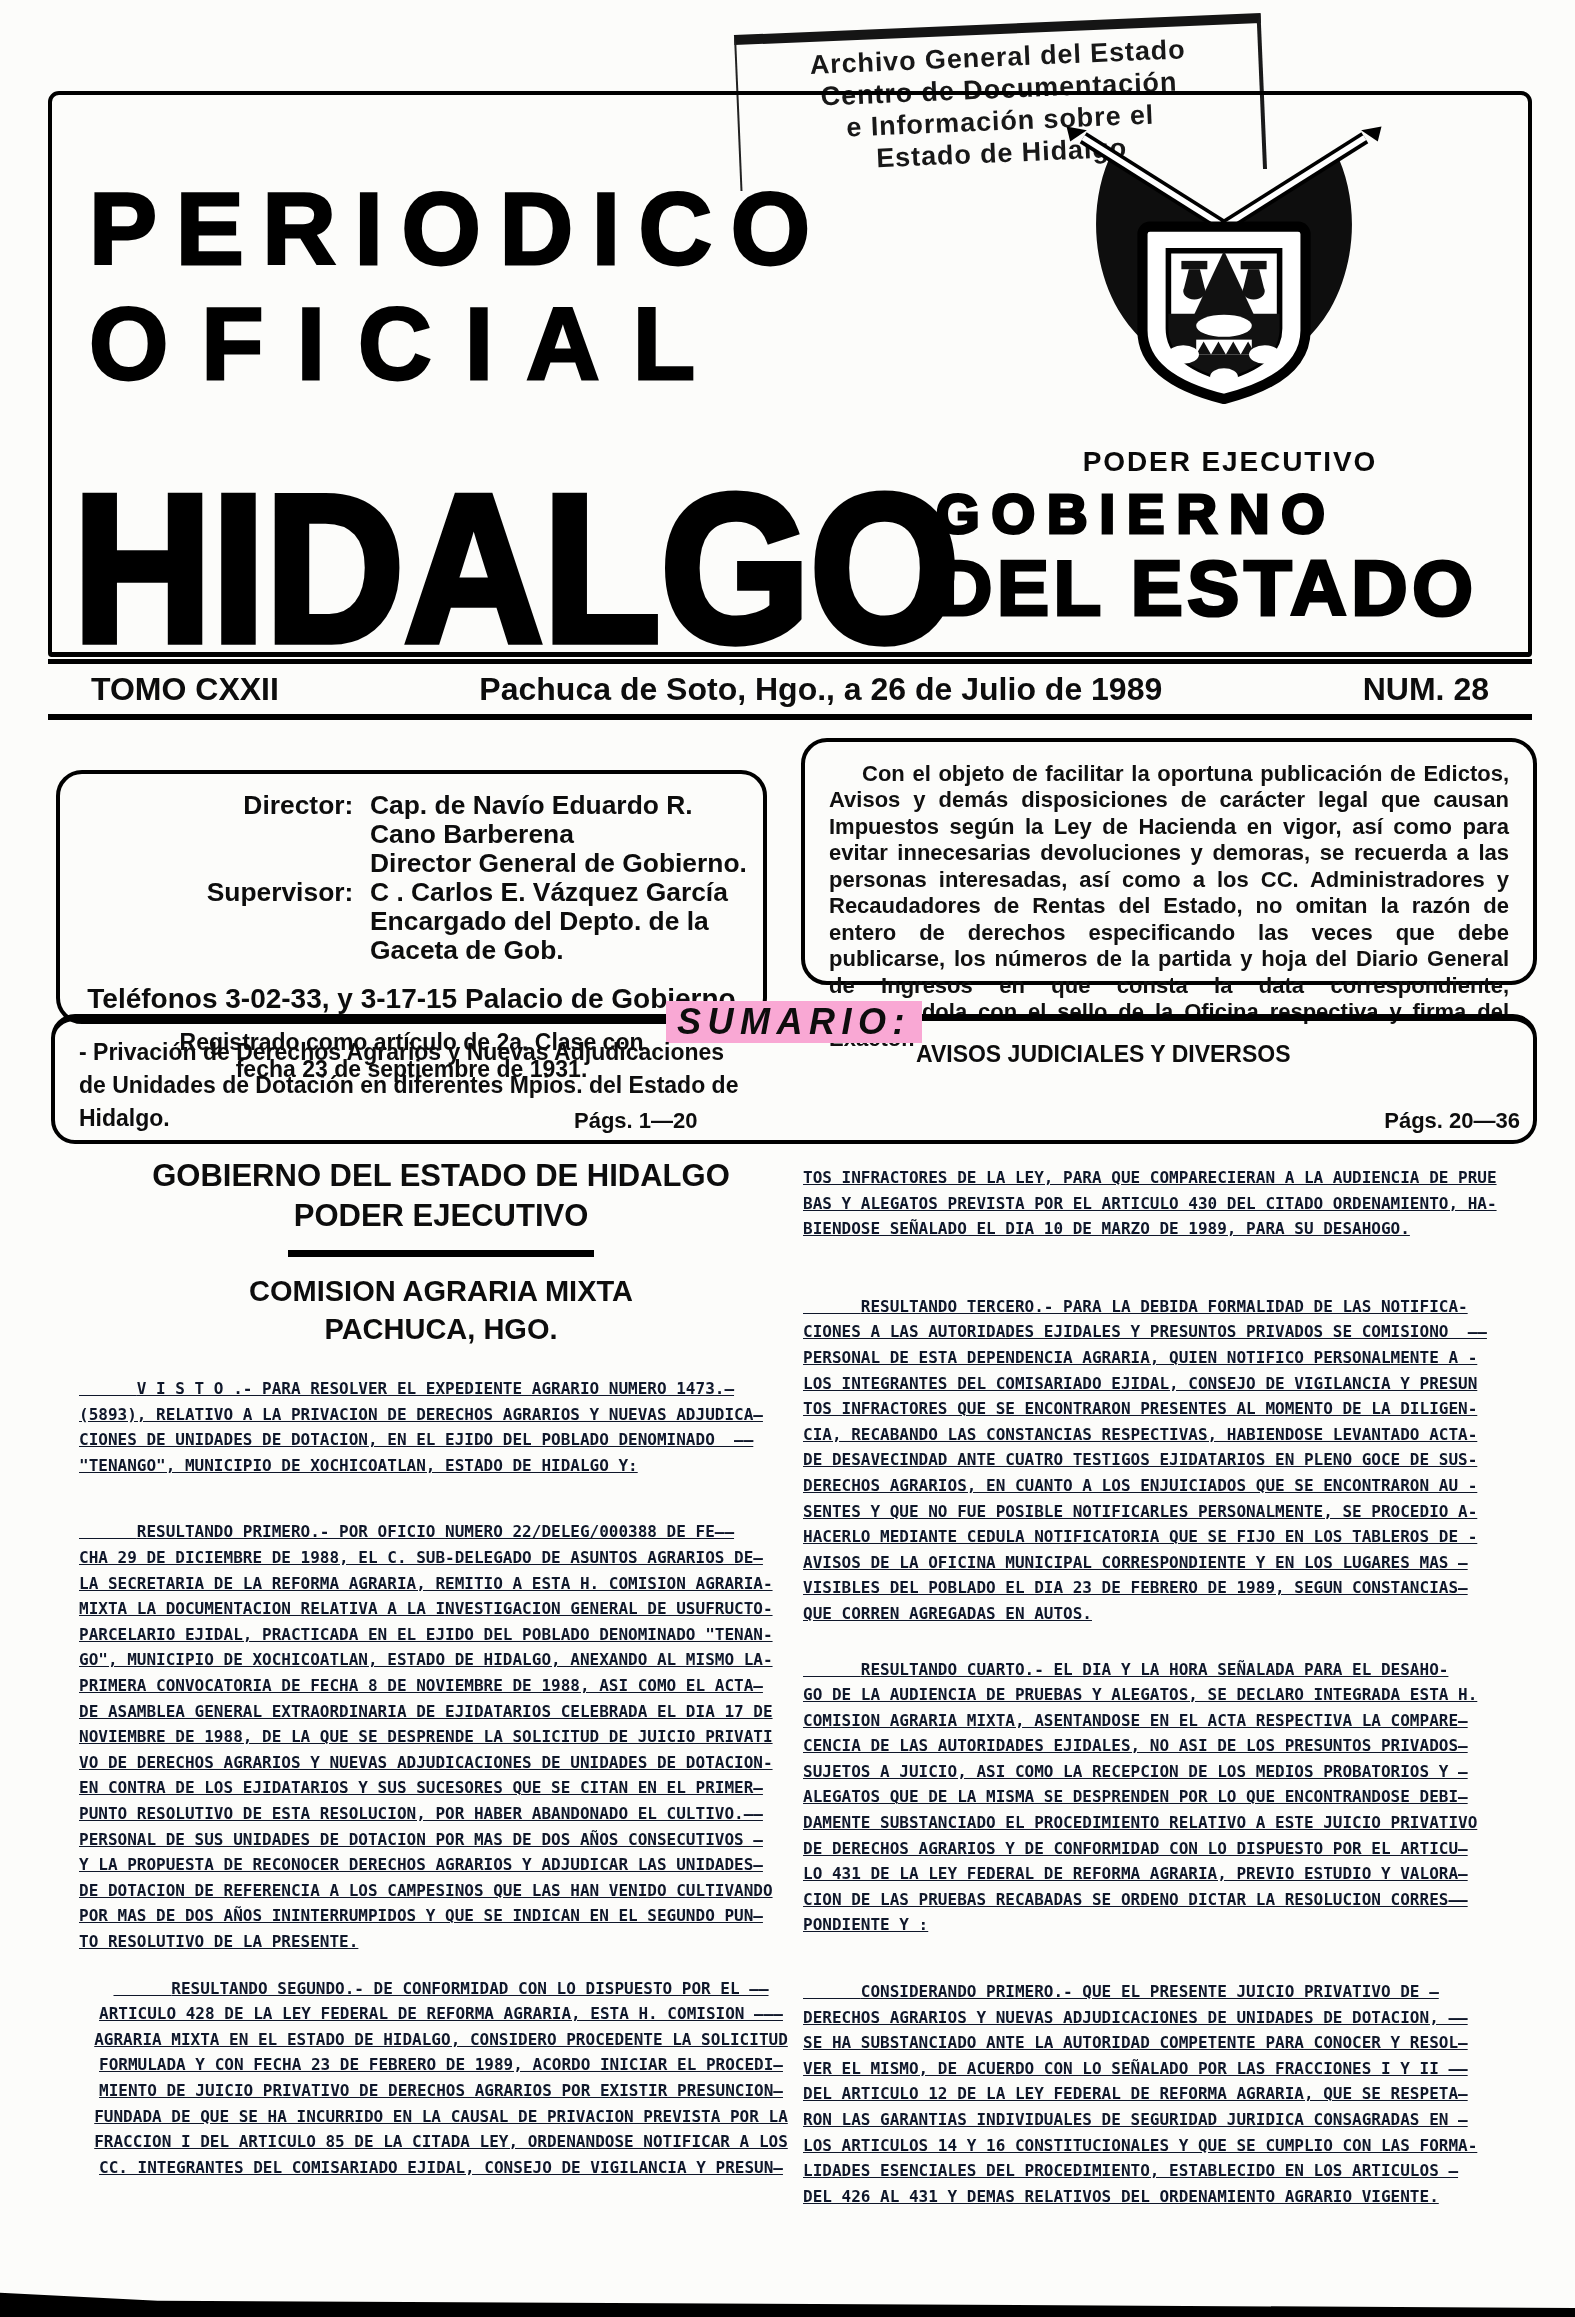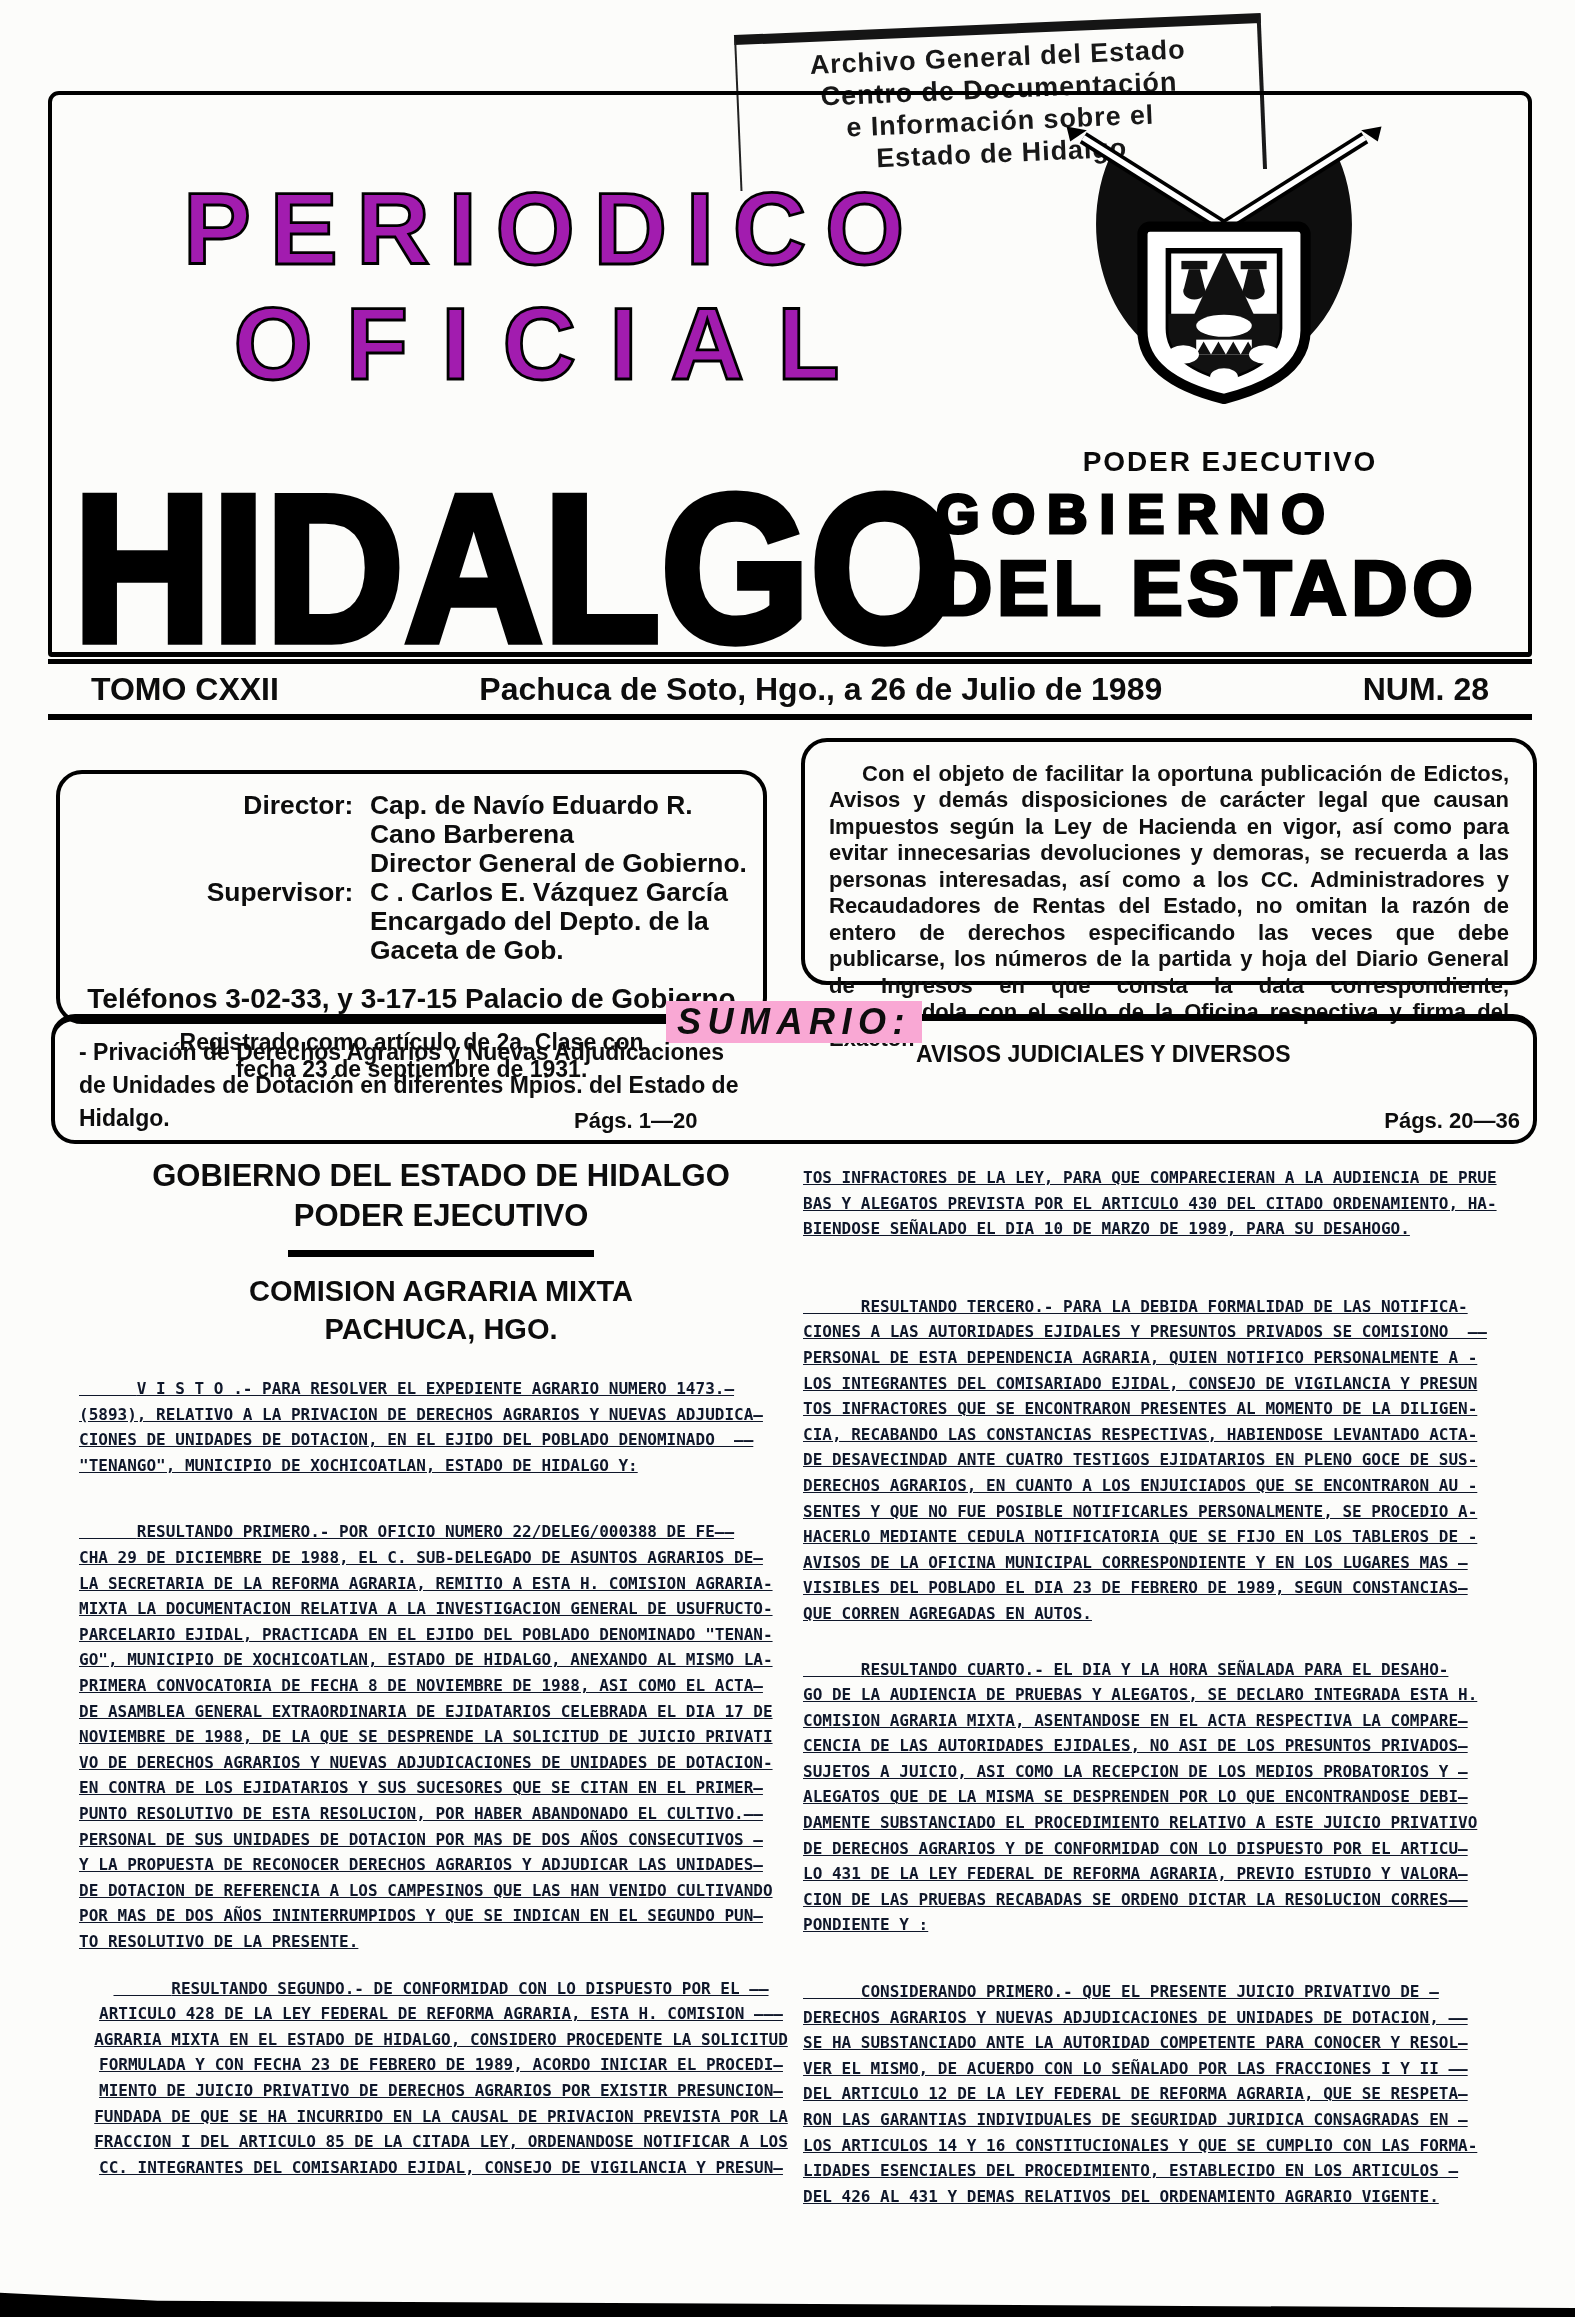--- a/index.html
+++ b/index.html
@@ -19,22 +19,22 @@
     z-index:2;
   }
 
   
   .masthead {
     position:absolute; left:48px; top:91px; width:1484px; height:566px;
     border:4.6px solid #000; border-bottom-width:5.6px; border-radius:11px 11px 3.7px 3.7px;
     box-sizing:border-box; z-index:3; background:transparent;
   }
   .m-title1, .m-title2 {
-    position:absolute; left:37px; width:928px; text-align:center;
-    font-weight:bold; font-size:102px; line-height:1; color:#a21caf;
+    position:absolute; left:37px; width:928px; text-align:left;
+    font-weight:bold; font-size:102px; line-height:1; color:#000000;
     -webkit-text-stroke:2.8px #000;
   }
   .m-title1 { top:83px;  letter-spacing:18.6px; }
   .m-title2 { top:198px; letter-spacing:33px; }
   .m-hidalgo {
     position:absolute; left:21.3px; top:369px;
     font-weight:bold; font-size:209px; line-height:1; color:#000;
     -webkit-text-stroke:7.4px #000;
     transform:scaleX(0.92); transform-origin:left top; white-space:nowrap;
   }

